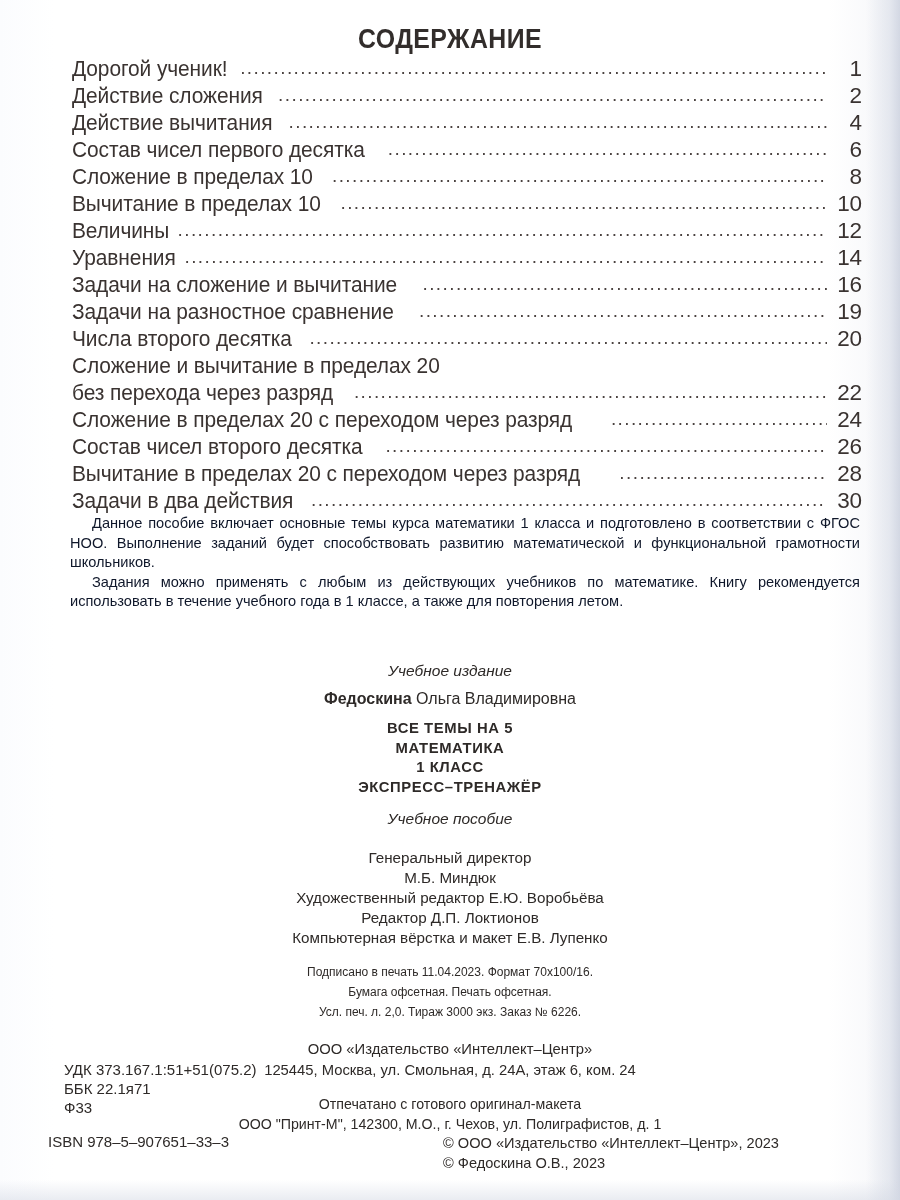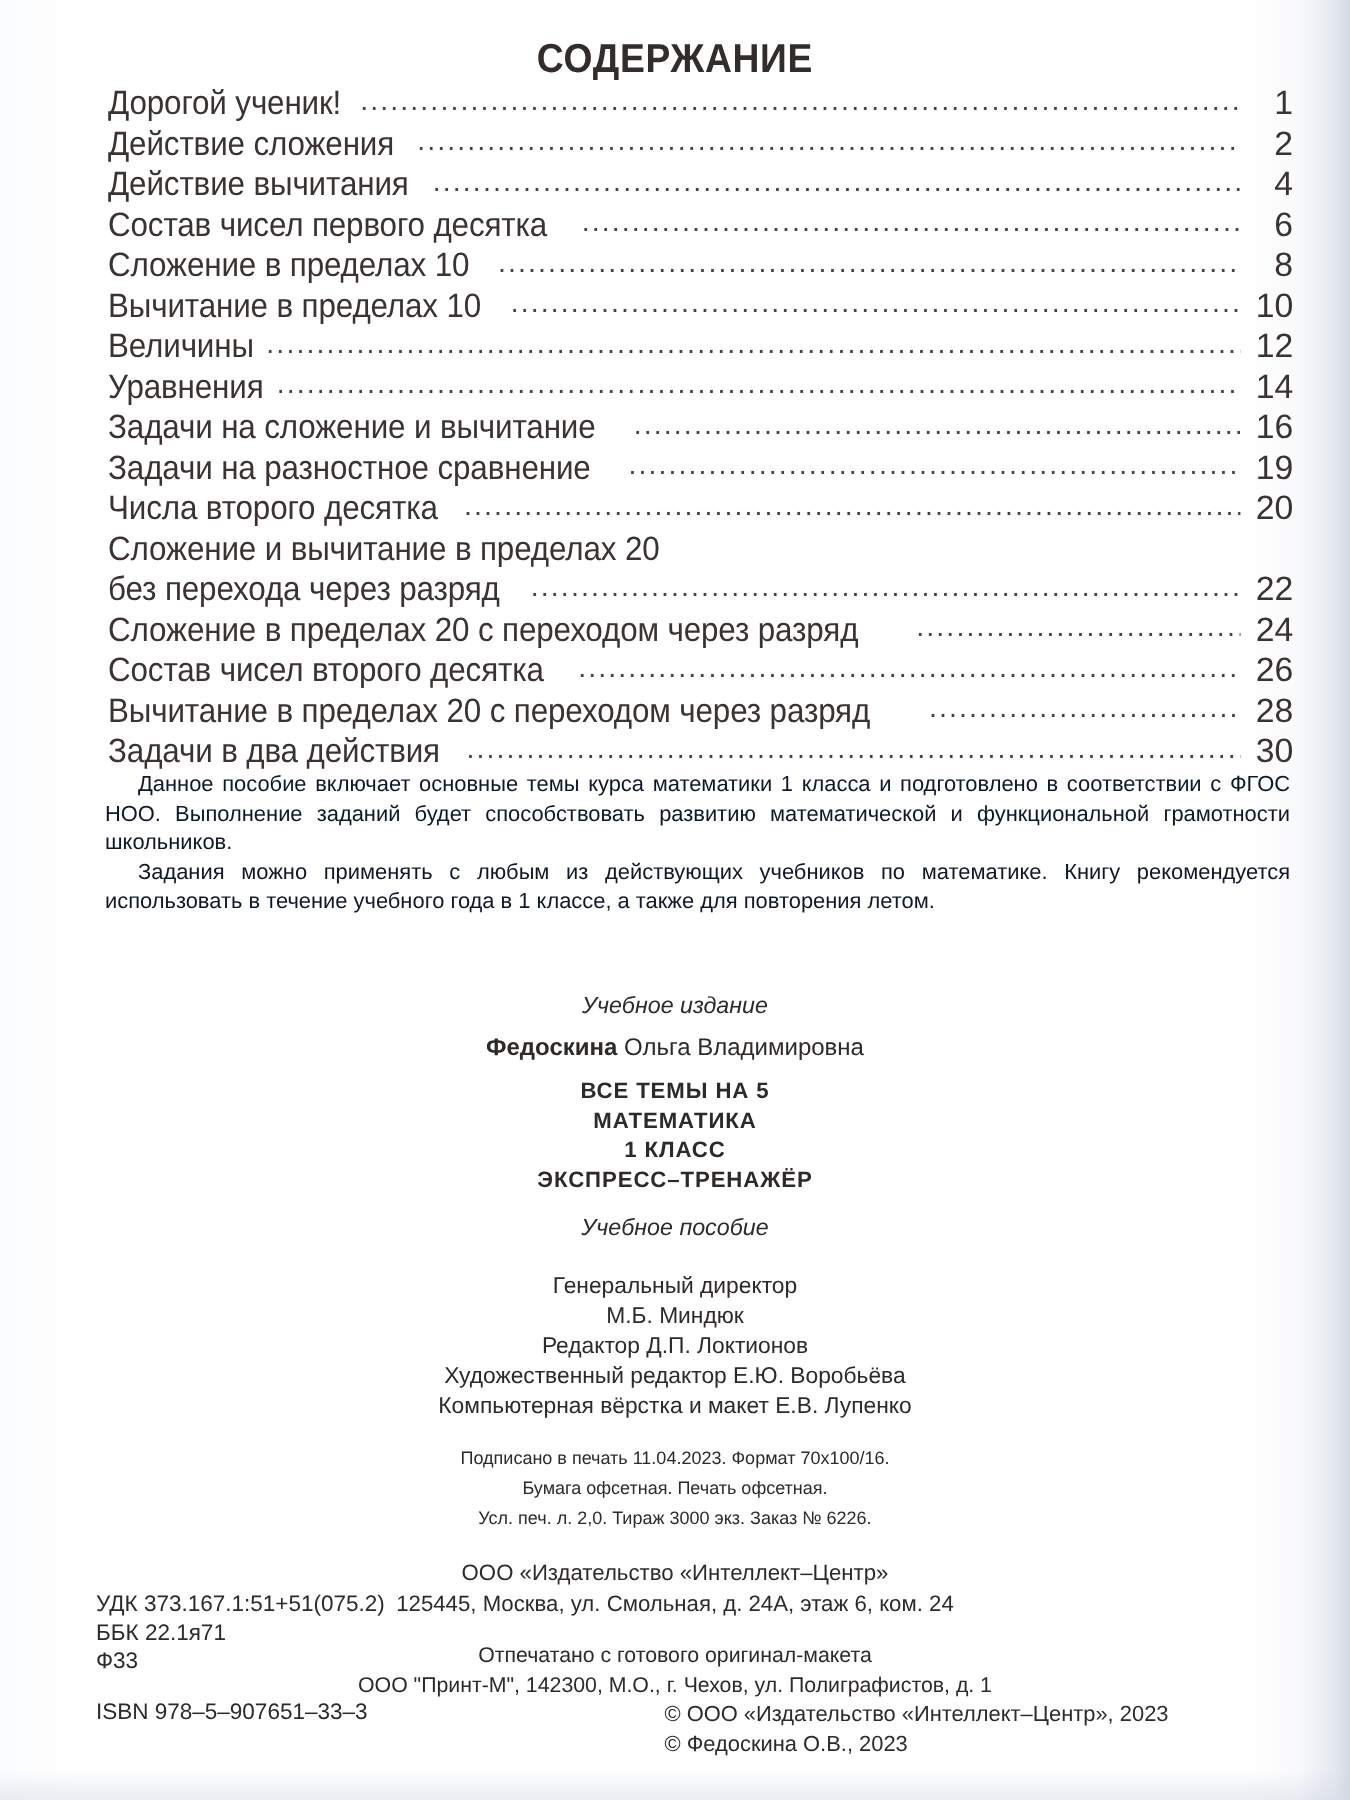--- a/index.html
+++ b/index.html
@@ -219,21 +219,21 @@
     position: absolute;
     top: 1060px;
     left: 64px;
     font-size: 15px;
     line-height: 19px;
     color: #2e2a28;
   }
   .isbn {
     position: absolute;
     top: 1133px;
-    left: 64px;
+    left: 48px;
     font-size: 15px;
     color: #2e2a28;
   }
   .copyright {
     position: absolute;
     top: 1133px;
     left: 443px;
     font-size: 14.6px;
     line-height: 20px;
     color: #2e2a28;
@@ -419,22 +419,22 @@
       <div class="im-titles">
         <div>ВСЕ ТЕМЫ НА 5</div>
         <div>МАТЕМАТИКА</div>
         <div>1 КЛАСС</div>
         <div>ЭКСПРЕСС–ТРЕНАЖЁР</div>
       </div>
       <div class="im-sub">Учебное пособие</div>
       <div class="im-staff" id="staff-list">
           <div>Генеральный директор</div>
           <div>М.Б. Миндюк</div>
+          <div>Художественный редактор Е.Ю. Воробьёва</div>
           <div>Редактор Д.П. Локтионов</div>
-          <div>Художественный редактор Е.Ю. Воробьёва</div>
           <div>Компьютерная вёрстка и макет Е.В. Лупенко</div>
         </div>
       <div class="im-print" id="print-list">
           <div>Подписано в печать 11.04.2023. Формат 70x100/16.</div>
           <div>Бумага офсетная. Печать офсетная.</div>
           <div>Усл. печ. л. 2,0. Тираж 3000 экз. Заказ № 6226.</div>
         </div>
       <div class="im-pub" id="pub-list">
           <div>ООО «Издательство «Интеллект–Центр»</div>
           <div>125445, Москва, ул. Смольная, д. 24А, этаж 6, ком. 24</div>

